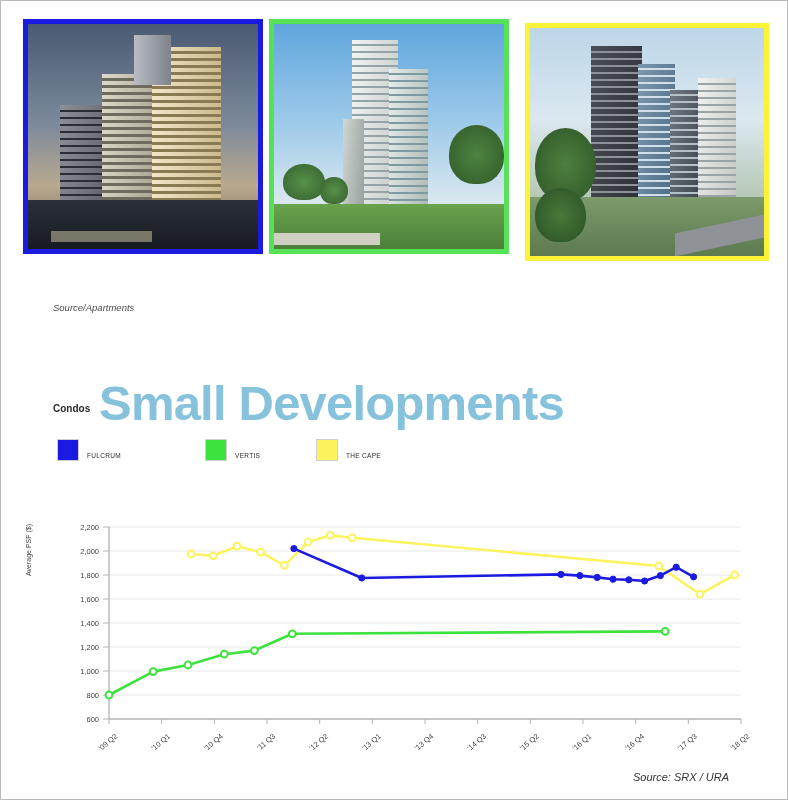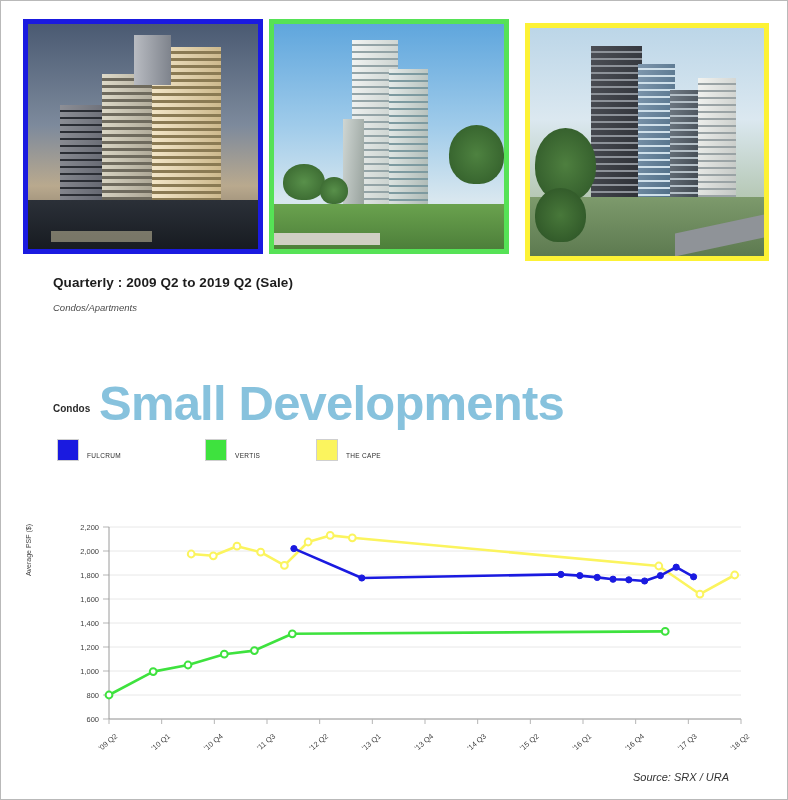--- a/index.html
+++ b/index.html
@@ -199,22 +199,21 @@
           </div>
           <div class="ground-aerial"></div>
           <div class="tree" style="left:2%;top:44%;width:26%;height:32%;background:radial-gradient(#4e7f3f,#2d5527);"></div>
           <div class="tree" style="left:2%;top:70%;width:22%;height:24%;background:radial-gradient(#48783a,#2a5024);"></div>
           <div class="road" style="left:62%;bottom:4%;width:38%;height:10%;transform:skewY(-12deg);background:#8f9398;"></div>
         </div>
       </div>
     </div>
   </div>
 
-  <div class="report-title">Quarterly : 2009 Q2 to 2019 Q2 (Sale)</div>
-  <div class="report-sub">Condos/Apartments</div>
+  <div class="report-sub">Source/Apartments</div>
 
   <div class="legend-word">Condos</div>
   <div class="big-title">Small Developments</div>
 
   <div class="legend-row">
     <div class="legend-item">
       <span class="legend-swatch" style="background:#1a1ae0;"></span>
       <span class="legend-label">FULCRUM</span>
     </div>
     <div class="legend-item">

